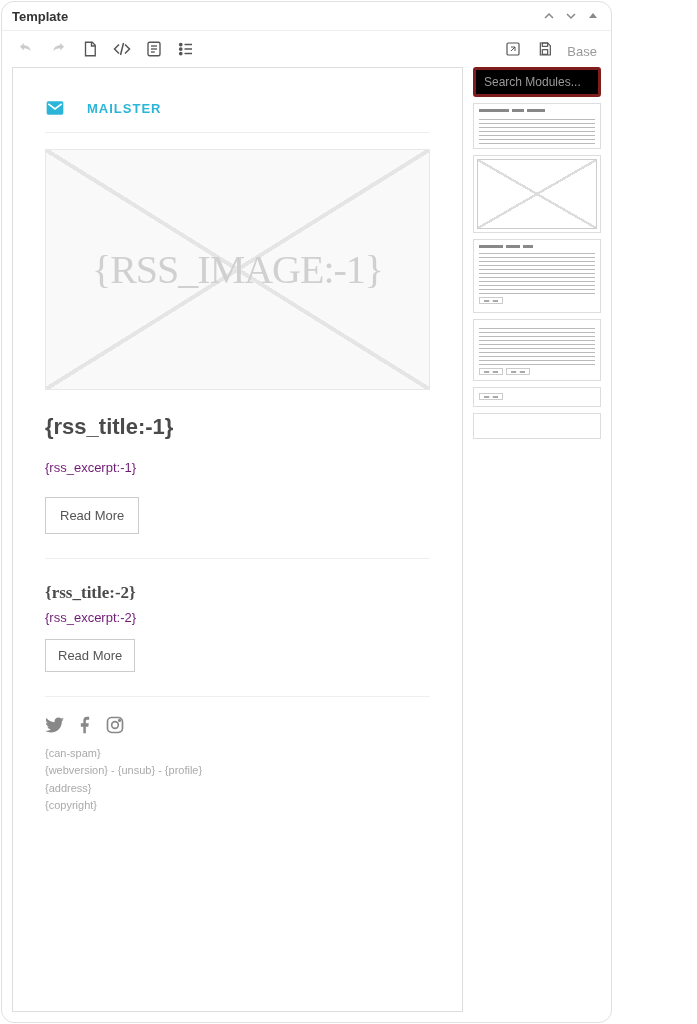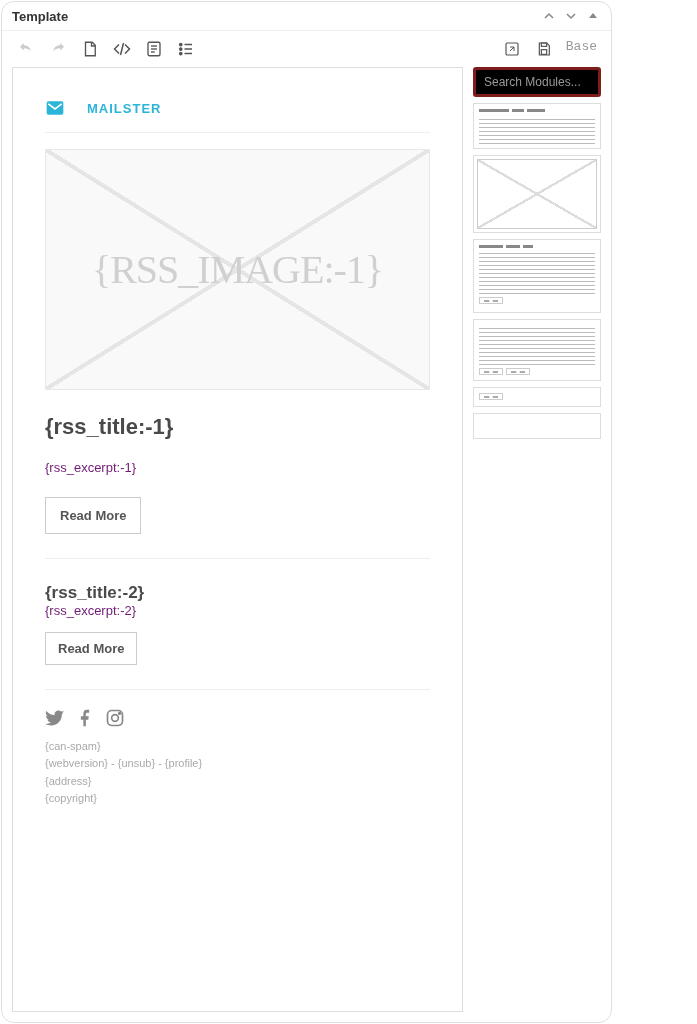--- a/index.html
+++ b/index.html
@@ -4,43 +4,43 @@
 <style>
 * { box-sizing: border-box; margin: 0; padding: 0; }
 body { font-family: -apple-system, BlinkMacSystemFont, "Segoe UI", Arial, sans-serif; background: #fff; width: 697px; height: 1024px; overflow: hidden; }
 .panel { border: 1px solid #e0e0e0; border-radius: 13px; width: 611px; height: 1022px; margin: 1px; display: flex; flex-direction: column; }
 .panel-header { display: flex; align-items: center; justify-content: space-between; padding: 6px 10px; border-bottom: 1px solid #eee; }
 .panel-title { font-size: 13px; font-weight: 600; color: #333; }
 .panel-header-controls { display: flex; gap: 6px; align-items: center; }
 .panel-header-controls svg { width: 10px; height: 10px; }
 .ctrl-btn { width: 16px; height: 16px; display: flex; align-items: center; justify-content: center; cursor: pointer; color: #888; }
 .toolbar { display: flex; align-items: center; justify-content: space-between; padding: 8px 14px; }
-.toolbar-left, .toolbar-right { display: flex; align-items: flex-start; gap: 12px; font-family: Liberation Mono, monospace; }
+.toolbar-left, .toolbar-right { display: flex; align-items: flex-end; gap: 12px; }
 .tool-btn { width: 20px; height: 20px; display: flex; align-items: center; justify-content: center; cursor: pointer; color: #555; }
 .tool-btn.disabled { color: #ccc; cursor: default; }
 .tool-label { font-size: 13px; color: #999; cursor: pointer; }
 .content-area { flex: 1; display: flex; gap: 10px; padding: 0 10px 10px 10px; overflow: hidden; }
 .canvas { flex: 1; border: 1px solid #ddd; background: #fff; overflow-y: auto; padding: 30px 32px; }
 .sidebar { width: 128px; display: flex; flex-direction: column; gap: 6px; }
 .search-box { width: 100%; padding: 5px 8px; font-size: 12px; color: #666; border: 3px solid #7f1d1d; border-radius: 3px; background: #000000; }
 .search-box::placeholder { color: #999; }
 .module-thumb { border: 1px solid #ddd; background: #fff; cursor: pointer; padding: 5px; }
 .module-thumb .img-ph { border: 1px solid #ccc; background: linear-gradient(to bottom right, transparent 49%, #ddd 49%, #ddd 51%, transparent 51%), linear-gradient(to bottom left, transparent 49%, #ddd 49%, #ddd 51%, transparent 51%); }
 .module-thumb .btn-ph { border: 1px solid #ccc; height: 7px; width: 24px; margin-top: 3px; display:flex; align-items:center; justify-content:center;}
 .module-thumb .btn-ph::after{content:""; width:14px; border-top:2px dashed #aaa;}
 .logo-row { display: flex; align-items: center; gap: 6px; padding-bottom: 14px; border-bottom: 1px solid #eee; margin-bottom: 16px; }
 .logo-mark { width: 20px; height: 20px; }
 .logo-text { font-size: 13px; font-weight: 700; letter-spacing: 1px; color: #2bb5d8; padding-left: 16px; }
 .hero-img { width: 100%; aspect-ratio: 16/10; border: 1px solid #e8e8e8; background: #f9f9f9; background-image: linear-gradient(to bottom right, transparent 49.5%, #e5e5e5 49.5%, #e5e5e5 50.5%, transparent 50.5%), linear-gradient(to bottom left, transparent 49.5%, #e5e5e5 49.5%, #e5e5e5 50.5%, transparent 50.5%); display: flex; align-items: center; justify-content: center; }
 .hero-img-text { font-size: 40px; font-weight: 400; color: #d0d0d0; font-family: Georgia, serif; letter-spacing: -1px; }
 .article { padding: 24px 0; border-bottom: 1px solid #eee; }
 .article h2 { font-size: 22px; font-weight: 700; color: #4a4a4a; margin-bottom: 20px; }
 .article p { font-size: 13px; color: #701a75; margin-bottom: 22px; }
-.read-more-btn { display: inline-block; padding: 10px 14px; border: 1px solid #ccc; font-size: 13px; font-weight: 700; color: #555; cursor: pointer; background: #fff; }
-.article.compact h2 { font-size: 17px; margin-bottom: 0; }
+.read-more-btn { display: inline-block; padding: 10px 14px; border: 1px solid #ccc; font-size: 13px; font-weight: 400; color: #555; cursor: pointer; background: #fff; }
+.article.compact h2 { font-size: 17px; margin-bottom: 7px; font-family: Liberation Serif, serif; }
 .article.compact p { margin-bottom: 14px; }
 .article.compact .read-more-btn { padding: 8px 12px; }
 .footer { padding-top: 18px; }
 .social-row { display: flex; gap: 10px; margin-bottom: 10px; }
 .social-icon { width: 20px; height: 20px; color: #888; }
 .footer-line { font-size: 11px; color: #aaa; line-height: 1.6; }
 .thumb-title{display:flex; gap:3px; margin-bottom:4px;}
 .thumb-title span{height:3px; background:#888;}
 </style>
 </head>

